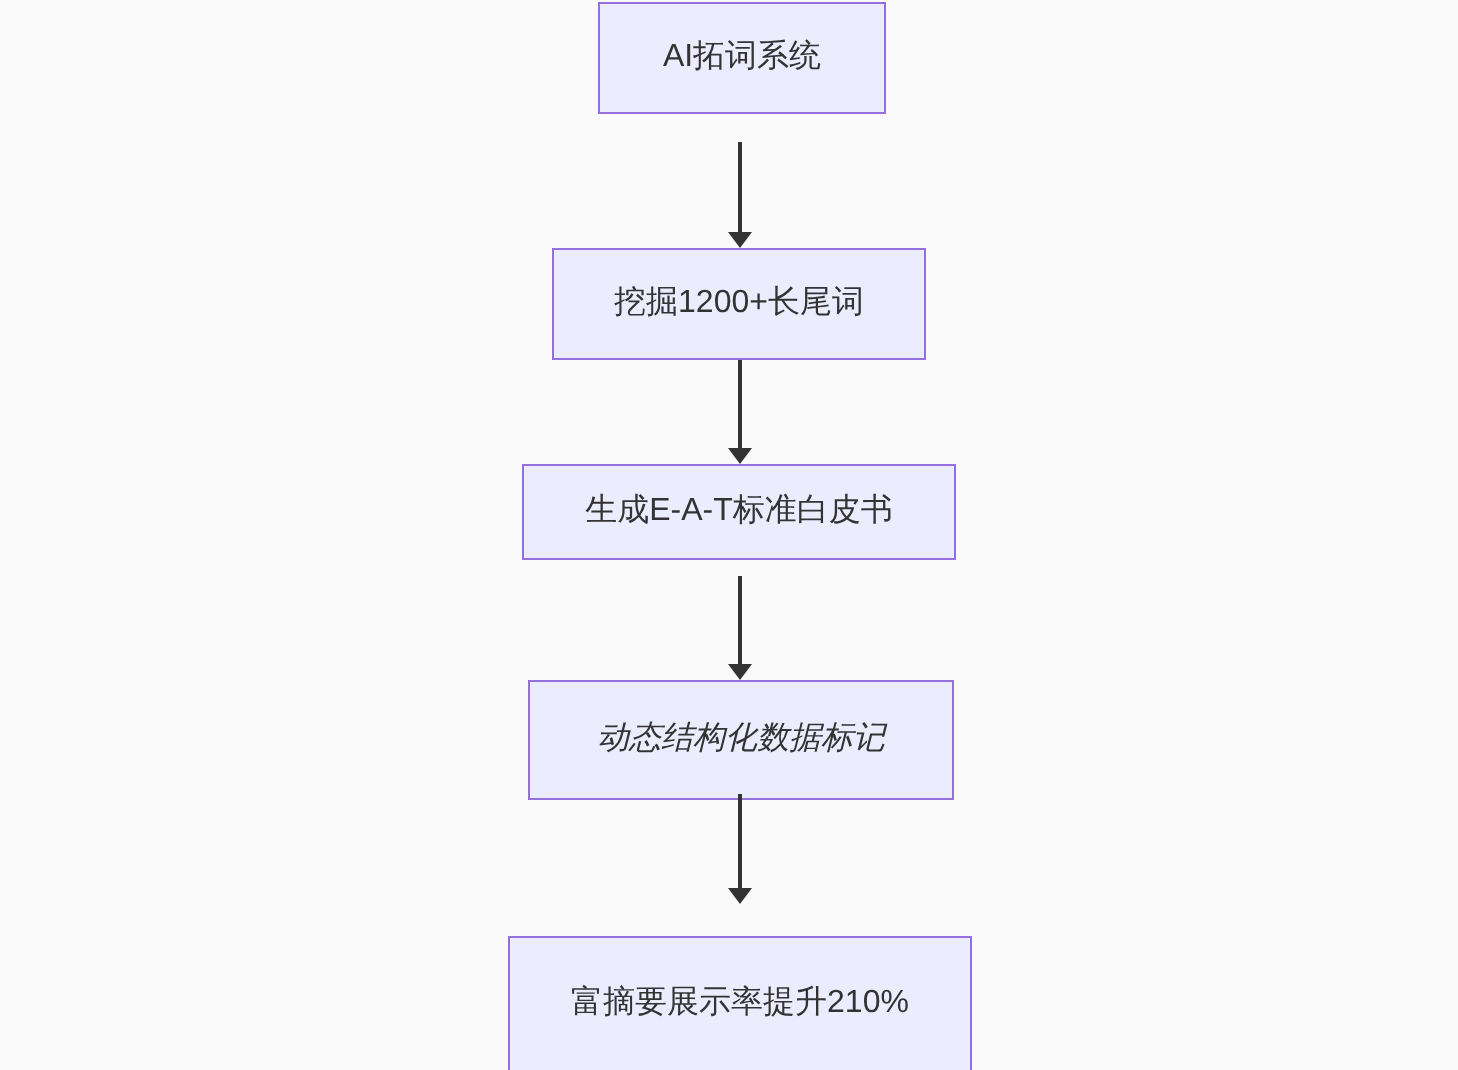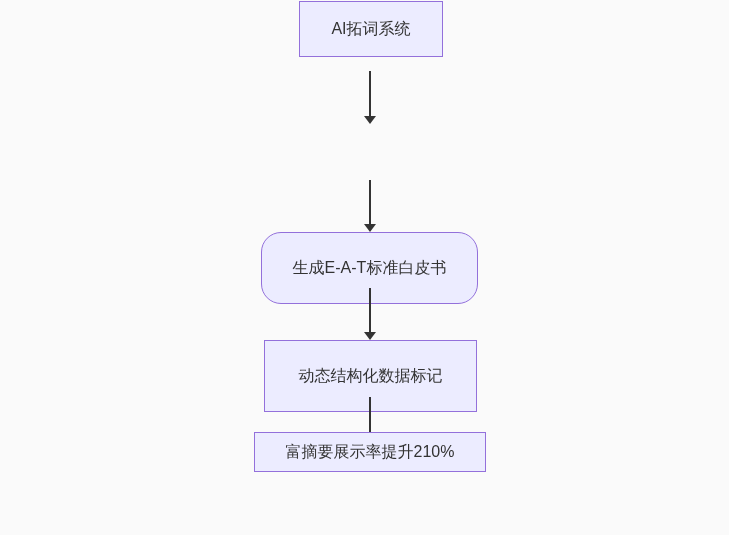--- a/index.html
+++ b/index.html
@@ -27,23 +27,23 @@
     align-items: center;
     justify-content: center;
     color: var(--node-text, #333333);
     font-size: 16px;
     line-height: 1.2;
     text-align: center;
     white-space: nowrap;
   }
   .n1 { left: 299px; top: 1px;  width: 144px; height: 56px; }
   .n2 { left: 276px; top: 124px; width: 187px; height: 56px; }
-  .n3 { left: 261px; top: 232px; width: 217px; height: 72px; border-radius: 20px; }
-  .n4 { left: 264px; top: 340px; width: 213px; height: 72px; }
-  .n5 { left: 254px; top: 432px; width: 232px; height: 40px; }
+  .n3 { left: 261px; top: 232px; width: 217px; height: 48px; }
+  .n4 { left: 264px; top: 340px; width: 213px; height: 60px; font-style: italic; }
+  .n5 { left: 254px; top: 468px; width: 232px; height: 68px; }
 
   .arrow {
     position: absolute;
     left: 364px;
     width: 12px;
   }
   .arrow::before {
     content: "";
     position: absolute;
     left: 5px;
@@ -72,20 +72,23 @@
 <body style="--canvas-bg: #fafafa; --node-fill: #ECECFF; --node-border: #9370DB; --node-text: #333333; --arrow-color: #333333;">
 
 <div class="canvas">
 
   <div class="node n1">
     <span>AI拓词系统</span>
   </div>
 
   <div class="arrow a1"></div>
 
+  <div class="node n2">
+    <span>挖掘1200+长尾词</span>
+  </div>
 
   <div class="arrow a2"></div>
 
   <div class="node n3">
     <span>生成E-A-T标准白皮书</span>
   </div>
 
   <div class="arrow a3"></div>
 
   <div class="node n4">

